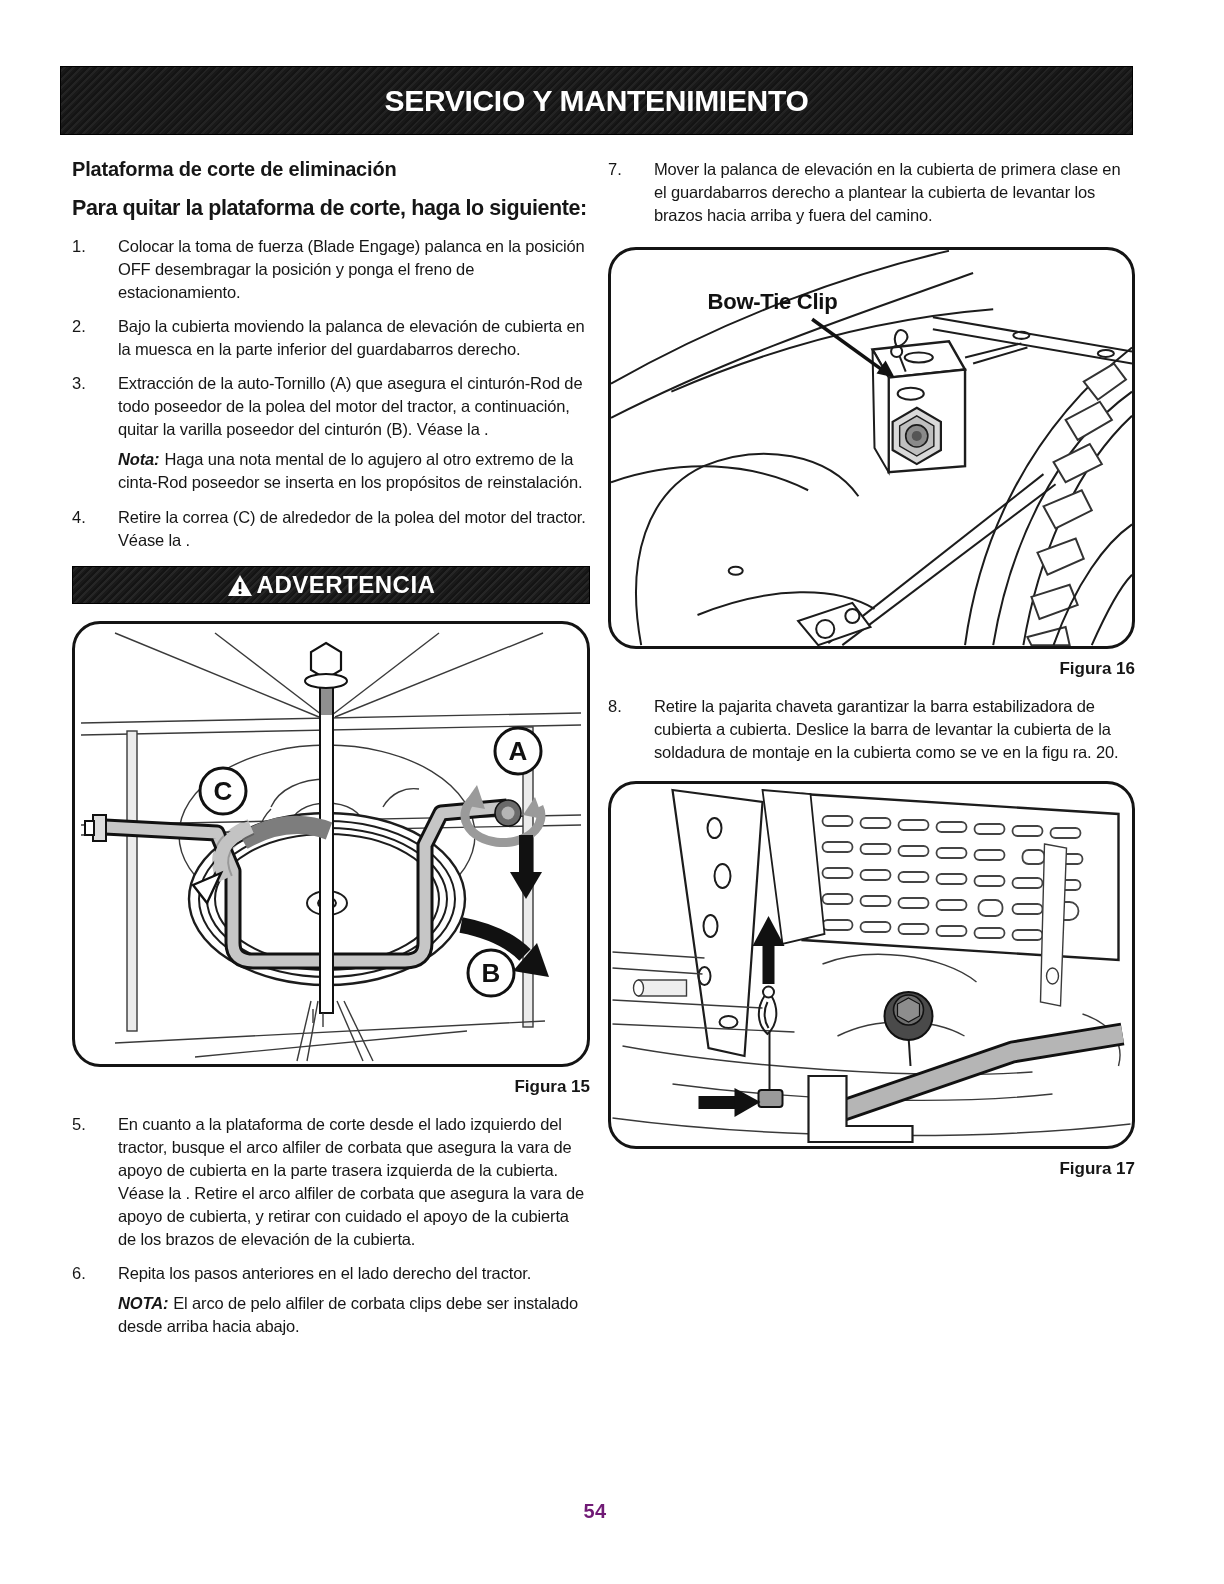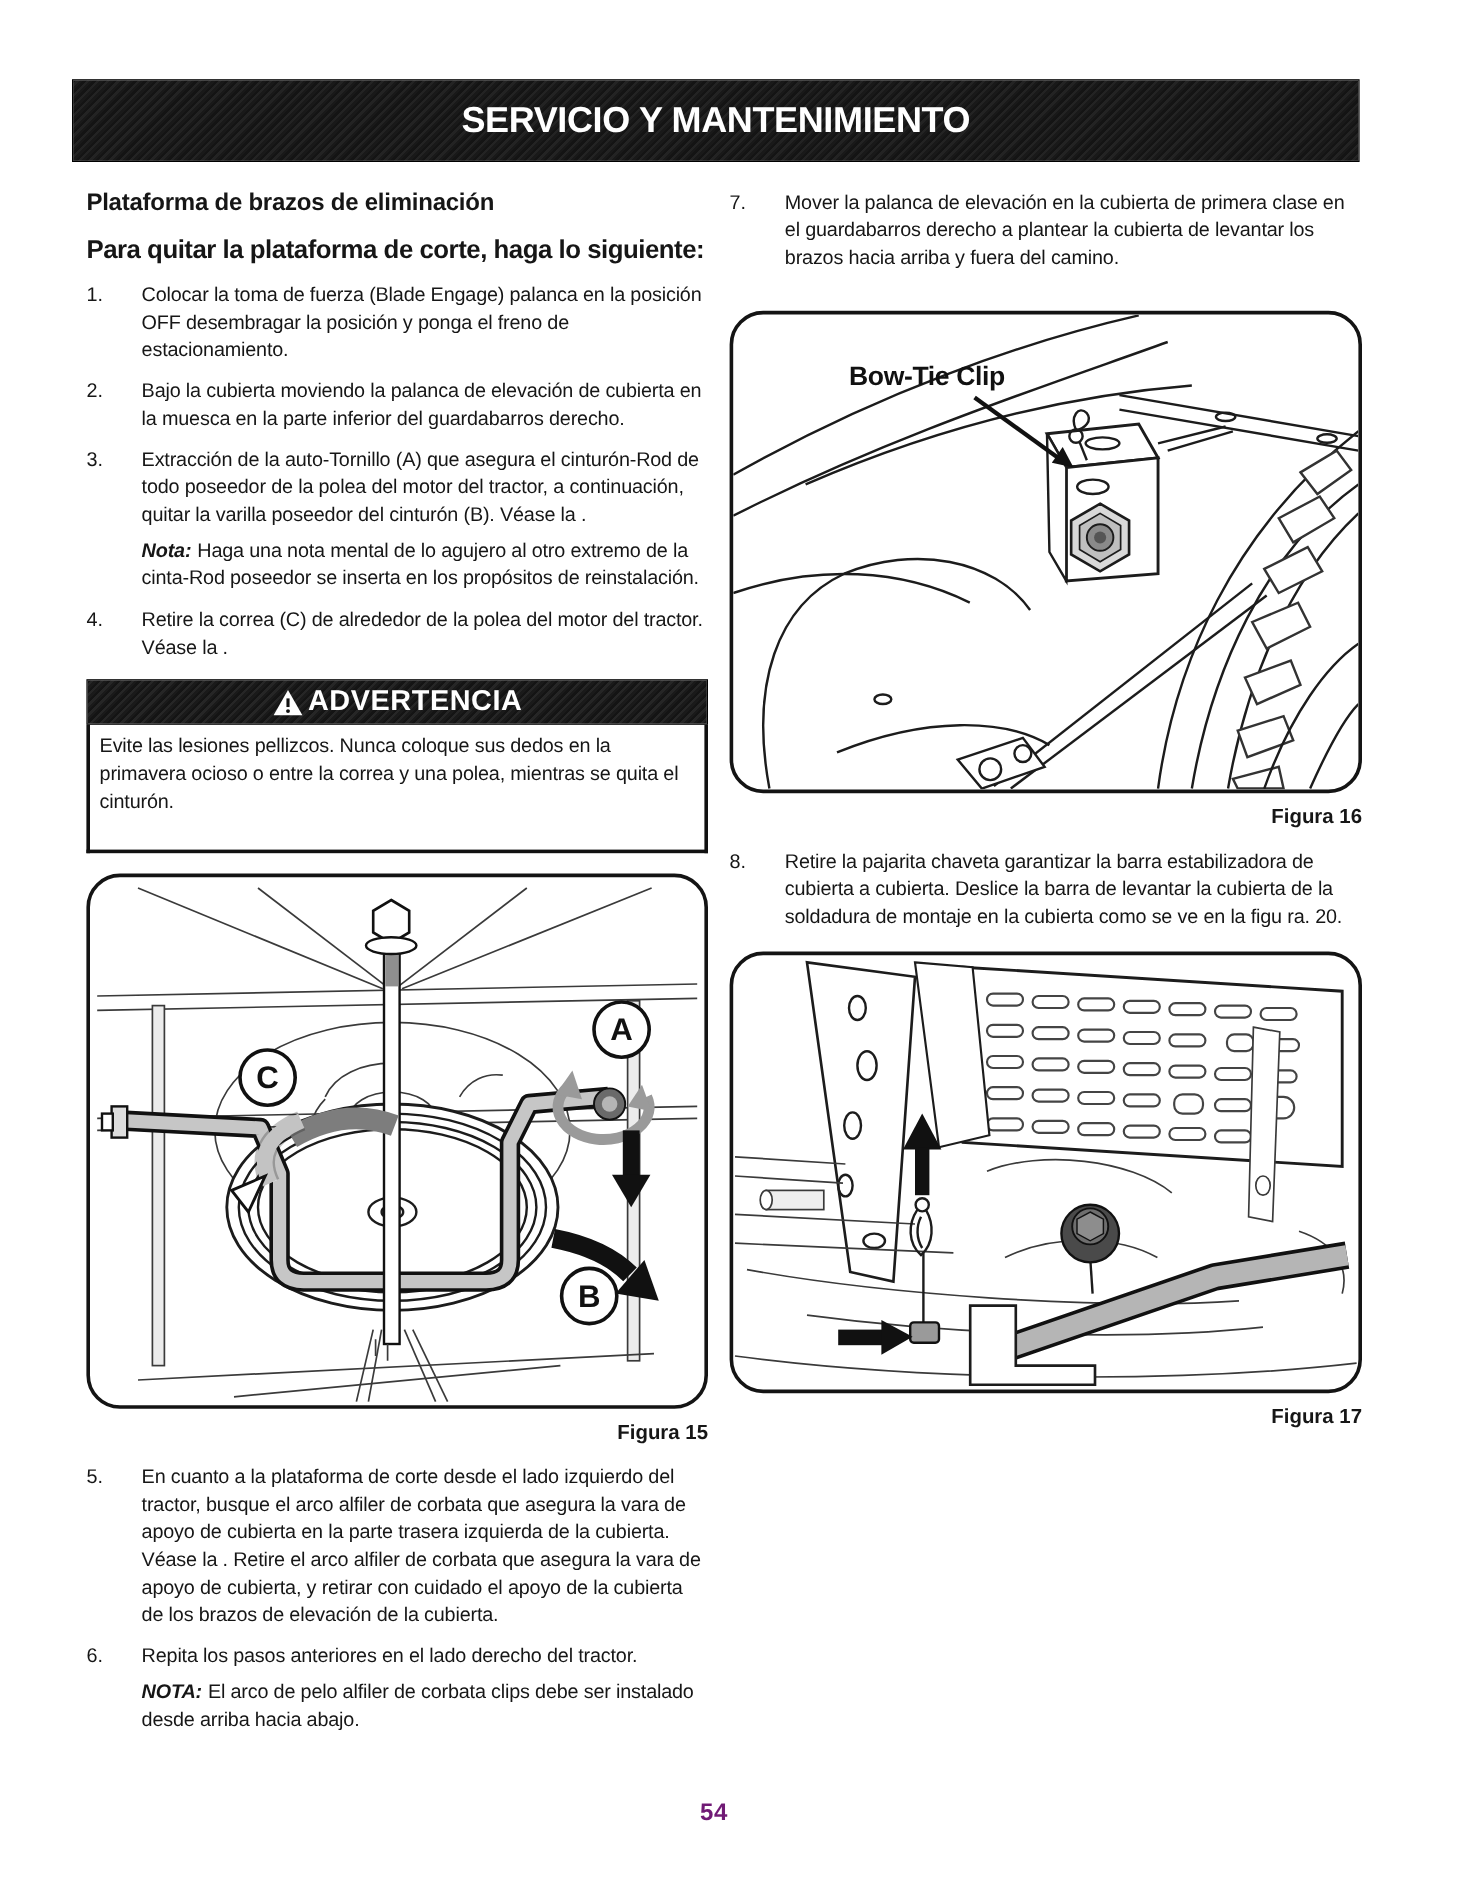--- a/index.html
+++ b/index.html
@@ -42,21 +42,21 @@
   .warn-body{
     border:3px solid #111;border-top:none;
     padding:7px 8px 28px 8px;font-size:16.5px;line-height:23px;letter-spacing:-.15px;
   }
   
   .figure{
     border:3.5px solid #141414;border-radius:28px;background:#fff;
     overflow:hidden;
   }
   .fig15{height:440px;margin-top:17px;}
-  .fig16{height:396px;margin-top:32px;}
+  .fig16{height:396px;margin-top:20px;}
   .fig17{height:362px;margin-top:17px;}
   .fig-caption{
     text-align:right;font-weight:bold;font-size:17px;
     margin:10px 0 16px 0;
   }
   .figure svg{display:block;width:100%;height:100%;}
   .lineart{stroke:#1c1c1c;stroke-width:2;fill:none;}
   .thin{stroke:#3a3a3a;stroke-width:1.4;fill:none;}
   .circ-label{font-size:26px;font-weight:bold;fill:#111;}
   .fig-label{font-size:22px;font-weight:bold;fill:#111;letter-spacing:-.3px;}
@@ -69,21 +69,21 @@
 </head>
 <body>
 
 <div class="page">
 
   <div class="banner">
     <span class="banner-title">SERVICIO Y MANTENIMIENTO</span>
   </div>
 
   <div class="col-left">
-    <h1 class="sec">Plataforma de brazos de eliminación</h1>
+    <h1 class="sec">Plataforma de corte de eliminación</h1>
     <h2 class="sub">Para quitar la plataforma de corte, haga lo siguiente:</h2>
 
     <div class="steps">
       <div class="step">
         <span class="step-num">1.</span>
         <span class="step-text">Colocar la toma de fuerza (Blade Engage) palanca en la posición OFF desembragar la posición y ponga el freno de estacionamiento.</span>
       </div>
       <div class="step">
         <span class="step-num">2.</span>
         <span class="step-text">Bajo la cubierta moviendo la palanca de elevación de cubierta en la muesca en la parte inferior del guardabarros derecho.</span>
@@ -103,21 +103,20 @@
 
     <div class="warn">
       <div class="warn-head">
         <svg width="26" height="23" viewBox="0 0 26 23">
           <polygon points="13,1 25,22 1,22" fill="#ffffff"></polygon>
           <rect x="11.7" y="8" width="2.6" height="7.2" fill="#111"></rect>
           <circle cx="13" cy="18.6" r="1.6" fill="#111"></circle>
         </svg>
         <span class="warn-title">ADVERTENCIA</span>
       </div>
-      <div class="warn-body">Evite las lesiones pellizcos. Nunca coloque sus dedos en la primavera ocioso o entre la correa y una polea, mientras se quita el cinturón.</div>
     </div>
 
     <div class="figure fig15">
       <svg viewBox="0 0 512 434">
 
         <g class="thin">
           <path d="M6,96 L506,86"></path>
             <path d="M6,108 L506,98"></path>
           <path d="M6,198 L506,188"></path>
             <path d="M6,208 L506,198"></path>

